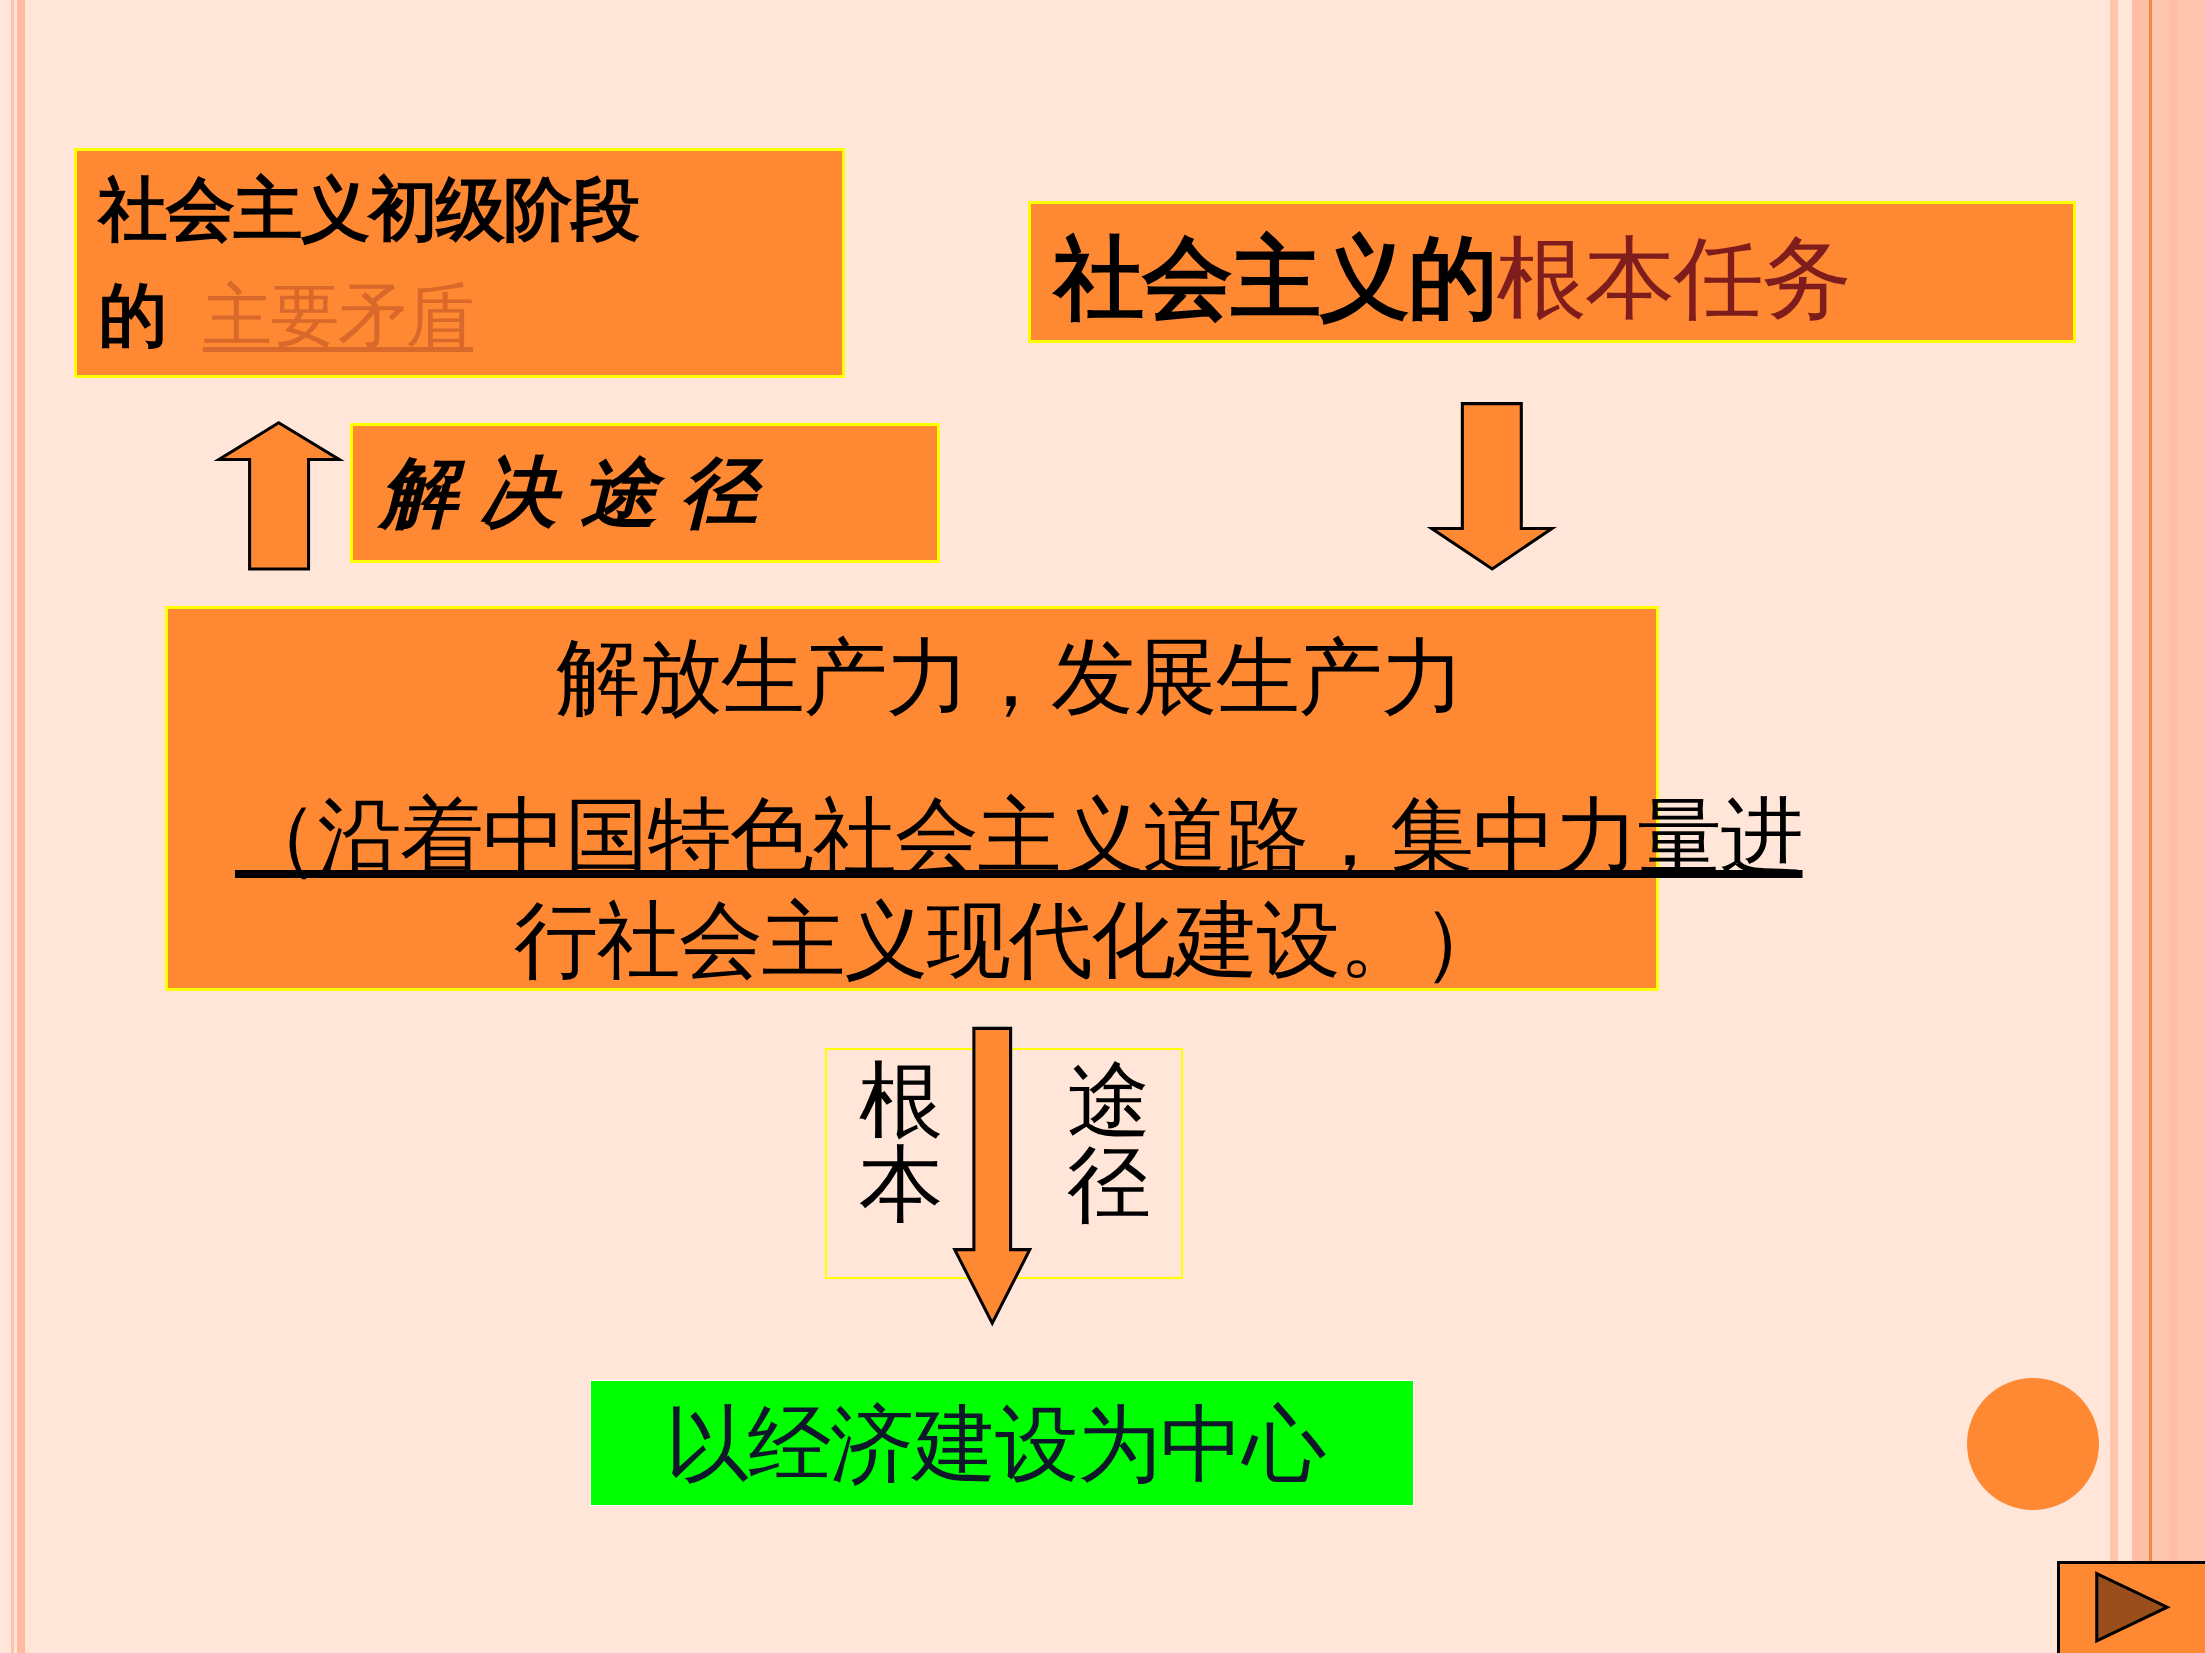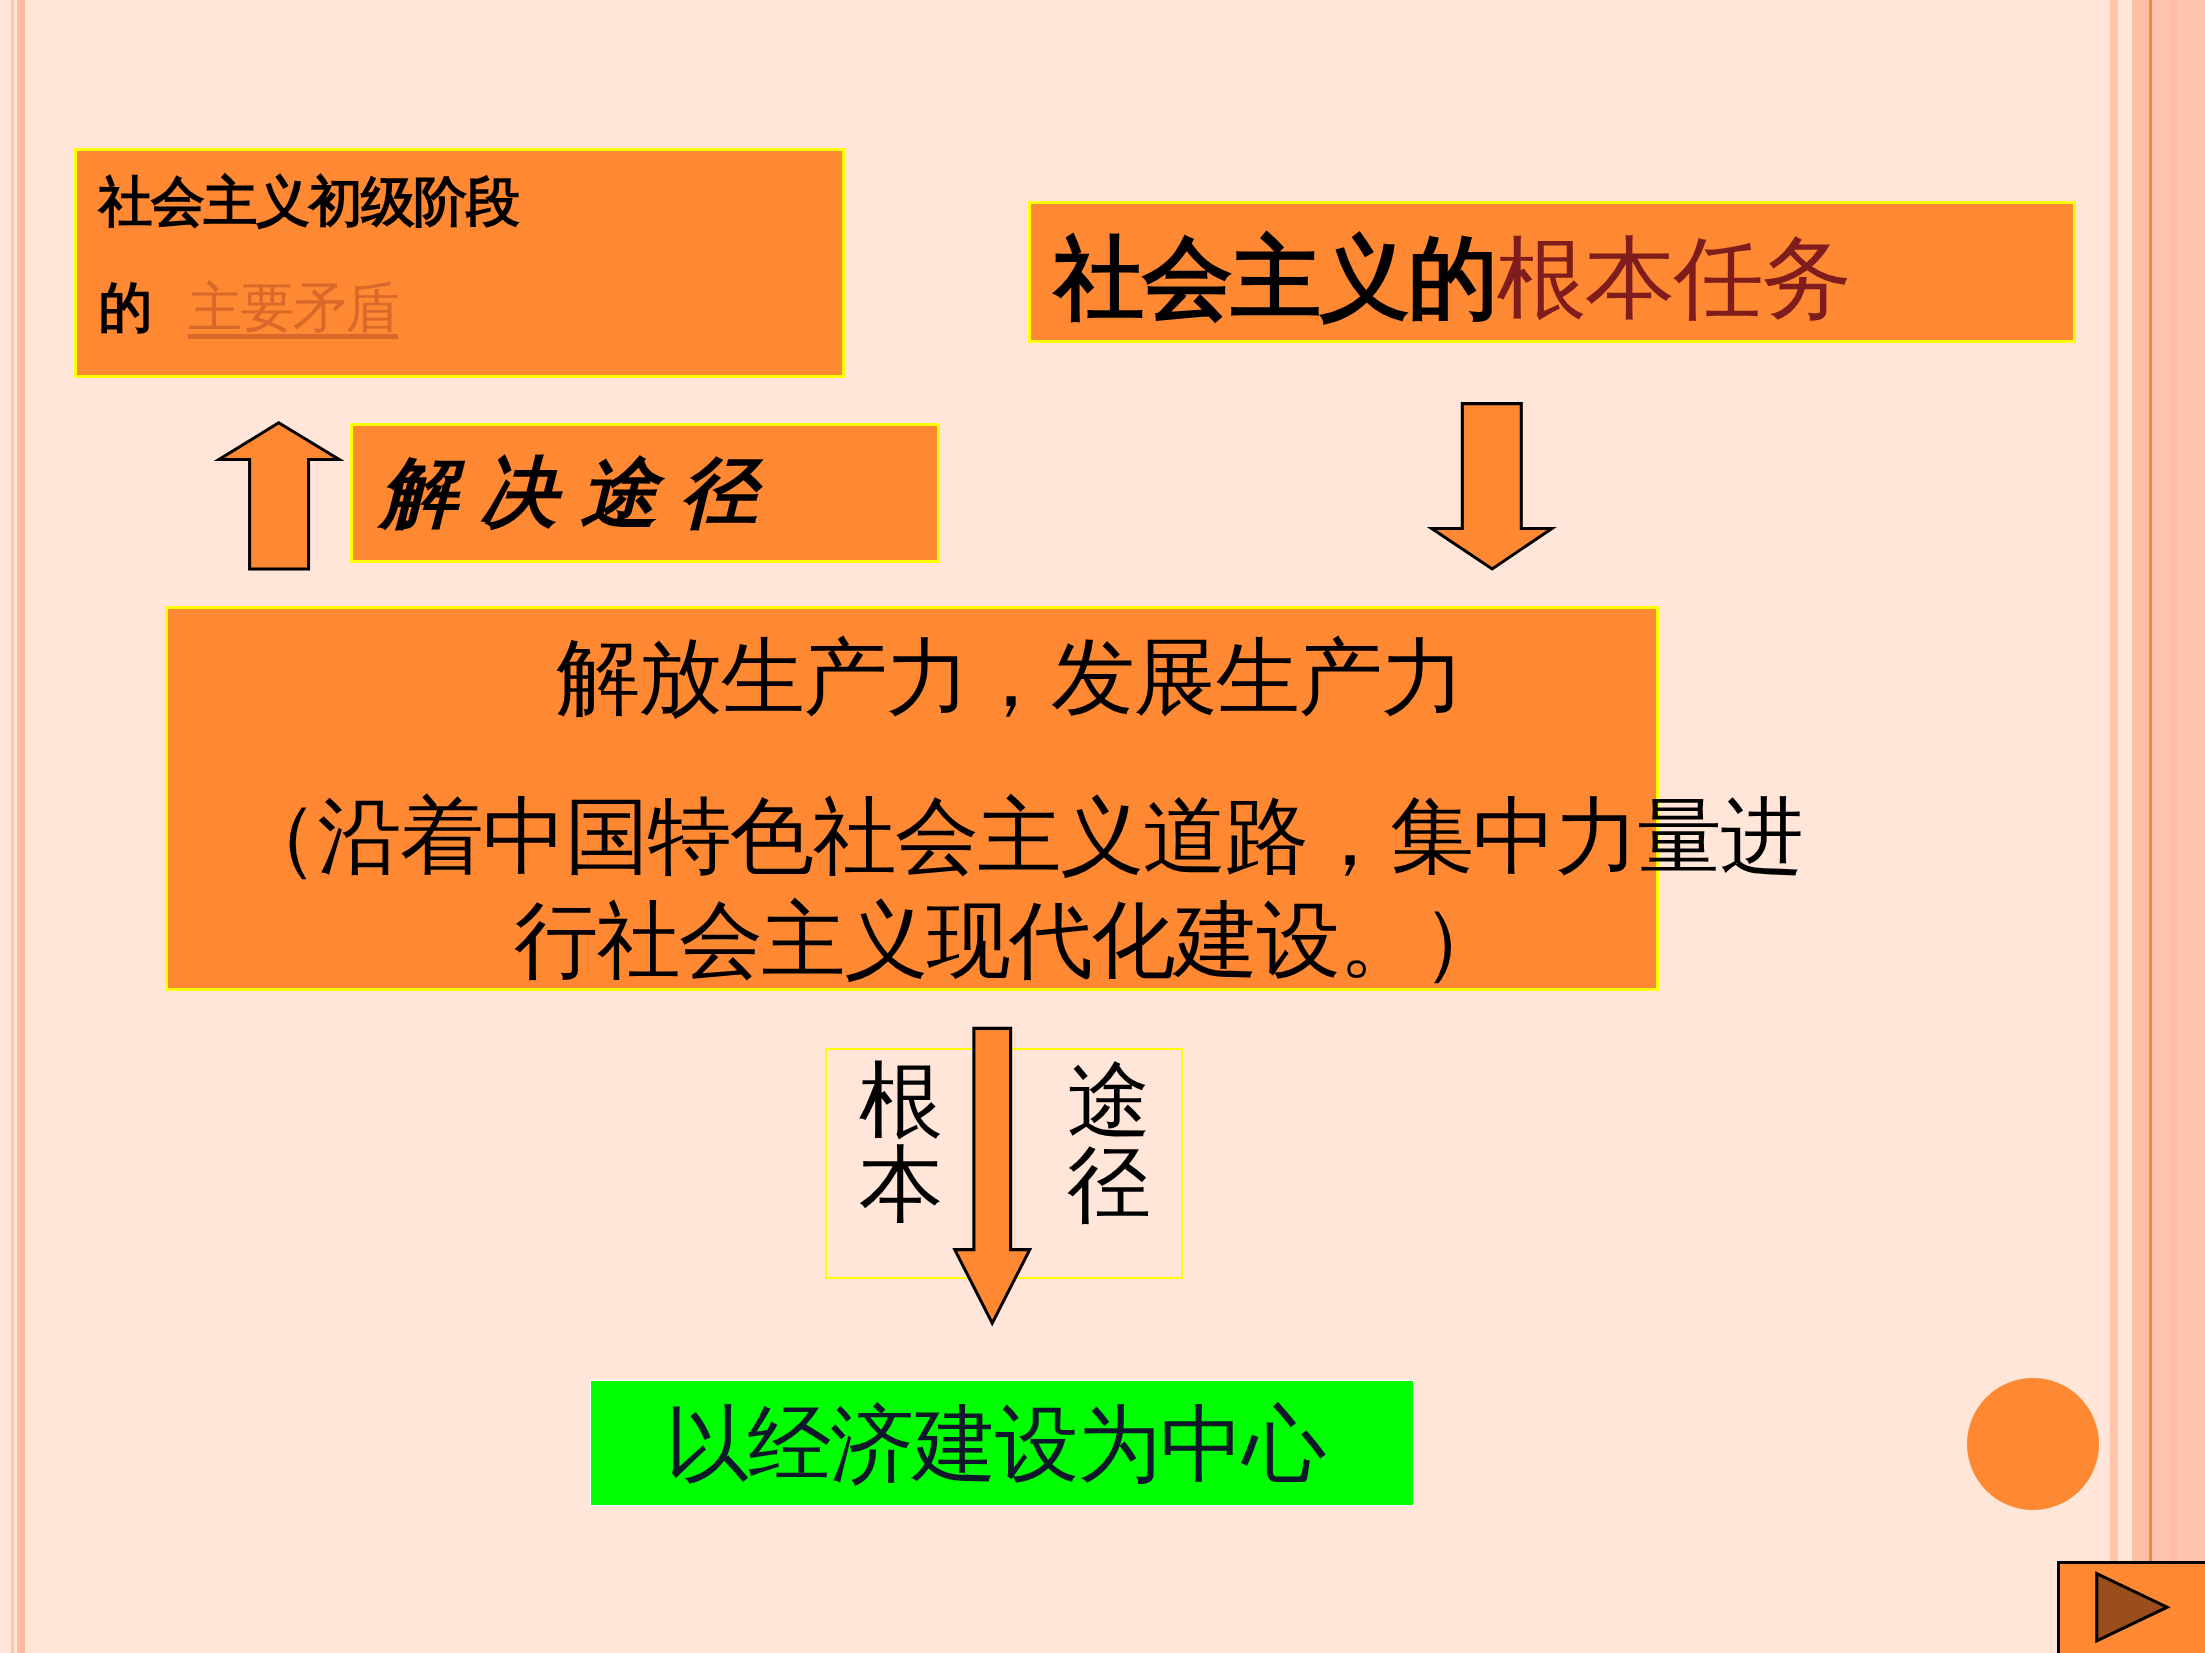--- a/index.html
+++ b/index.html
@@ -14,21 +14,21 @@
     position: absolute;
     background: #FF8833;
     border: 3.1px solid #FFFF00;
     box-sizing: border-box;
     color: #000;
   }
   .abs { position: absolute; }
   .txt {
     position: absolute;
     white-space: nowrap;
-    font-size: 54px;
+    font-size: 69px;
     line-height: 1;
     font-weight: bold;
     letter-spacing: -1.5px;
   }
   .link { text-decoration: underline; text-decoration-thickness: 4.6px; text-underline-offset: 7.7px; font-weight: normal; margin-left: 37px; }
   .brush { font-family: "DejaVu Serif", serif; font-style: italic; font-weight: bold; }
   svg.shape { position: absolute; overflow: visible; }
 </style>
 </head>
 <body>
@@ -61,21 +61,21 @@
 <div class="box" style="left:350px;top:423px;width:590px;height:140px;padding-left:16px;">
   <span class="txt brush" style="left:27.6px;top:27.6px;font-size:77px;letter-spacing:23px;">解决途径</span>
 </div>
 
 <svg class="shape" style="left:0;top:0;" width="2205" height="1654" viewBox="0 0 2880 2160">
   <polygon points="1910,527 1987,527 1987,690 2027,690 1949,743 1870,690 1910,690" fill="#FF8833" stroke="#000" stroke-width="4"></polygon>
 </svg>
 
 <div class="box" style="left:165px;top:606px;width:1494px;height:385px;">
   <span class="txt" style="left:388px;top:26px;font-weight:normal;font-size:84px;">解放生产力，发展生产力</span>
-  <span class="txt" style="left:67px;top:185px;font-weight:normal;font-size:84px;">（沿着中国特色社会主义道路，集中力量进</span>
+  <span class="txt" style="left:67px;top:185px;font-weight:normal;font-size:84px;text-decoration:underline;">（沿着中国特色社会主义道路，集中力量进</span>
   <span class="txt" style="left:346px;top:289px;font-weight:normal;font-size:84px;">行社会主义现代化建设。）</span>
 </div>
 
 <div class="abs" style="left:825px;top:1048px;width:358px;height:231px;border:2.3px solid #FFFF00;box-sizing:border-box;">
 </div>
 <div class="abs" style="left:859px;top:1058px;width:86px;">
   <div class="txt" style="position:relative;font-weight:normal;font-size:84px;">根</div>
   <div class="txt" style="position:relative;font-weight:normal;font-size:84px;">本</div>
 </div>
 <div class="abs" style="left:1067px;top:1058px;width:86px;">

